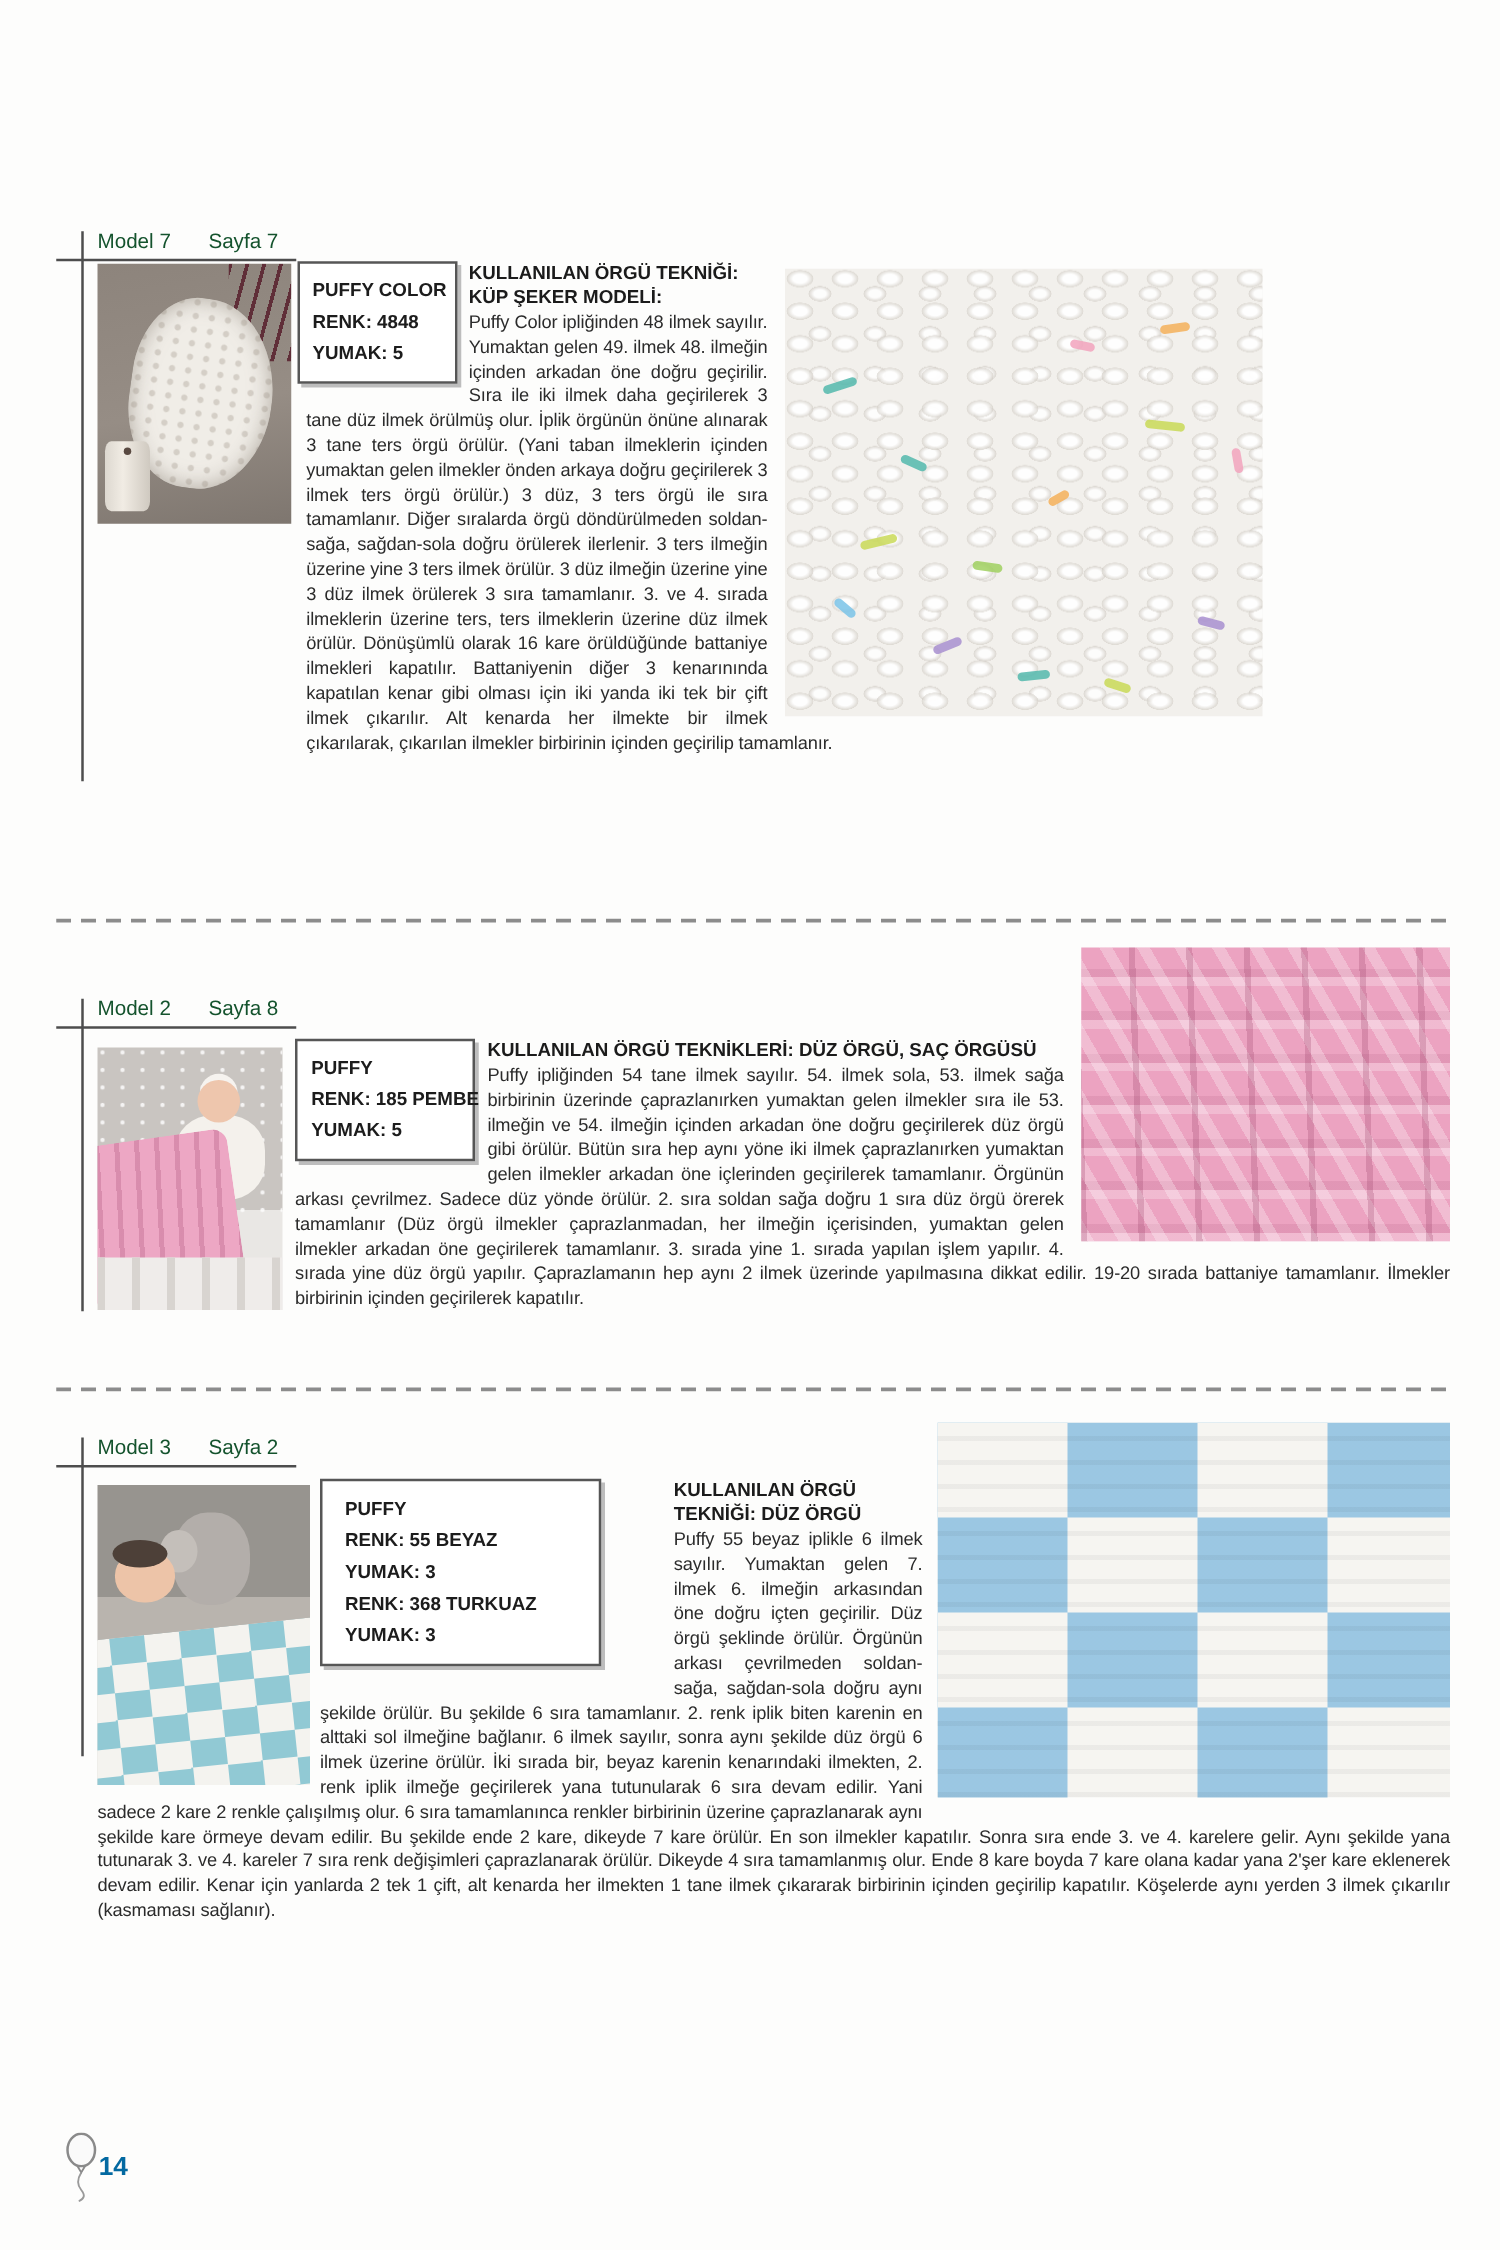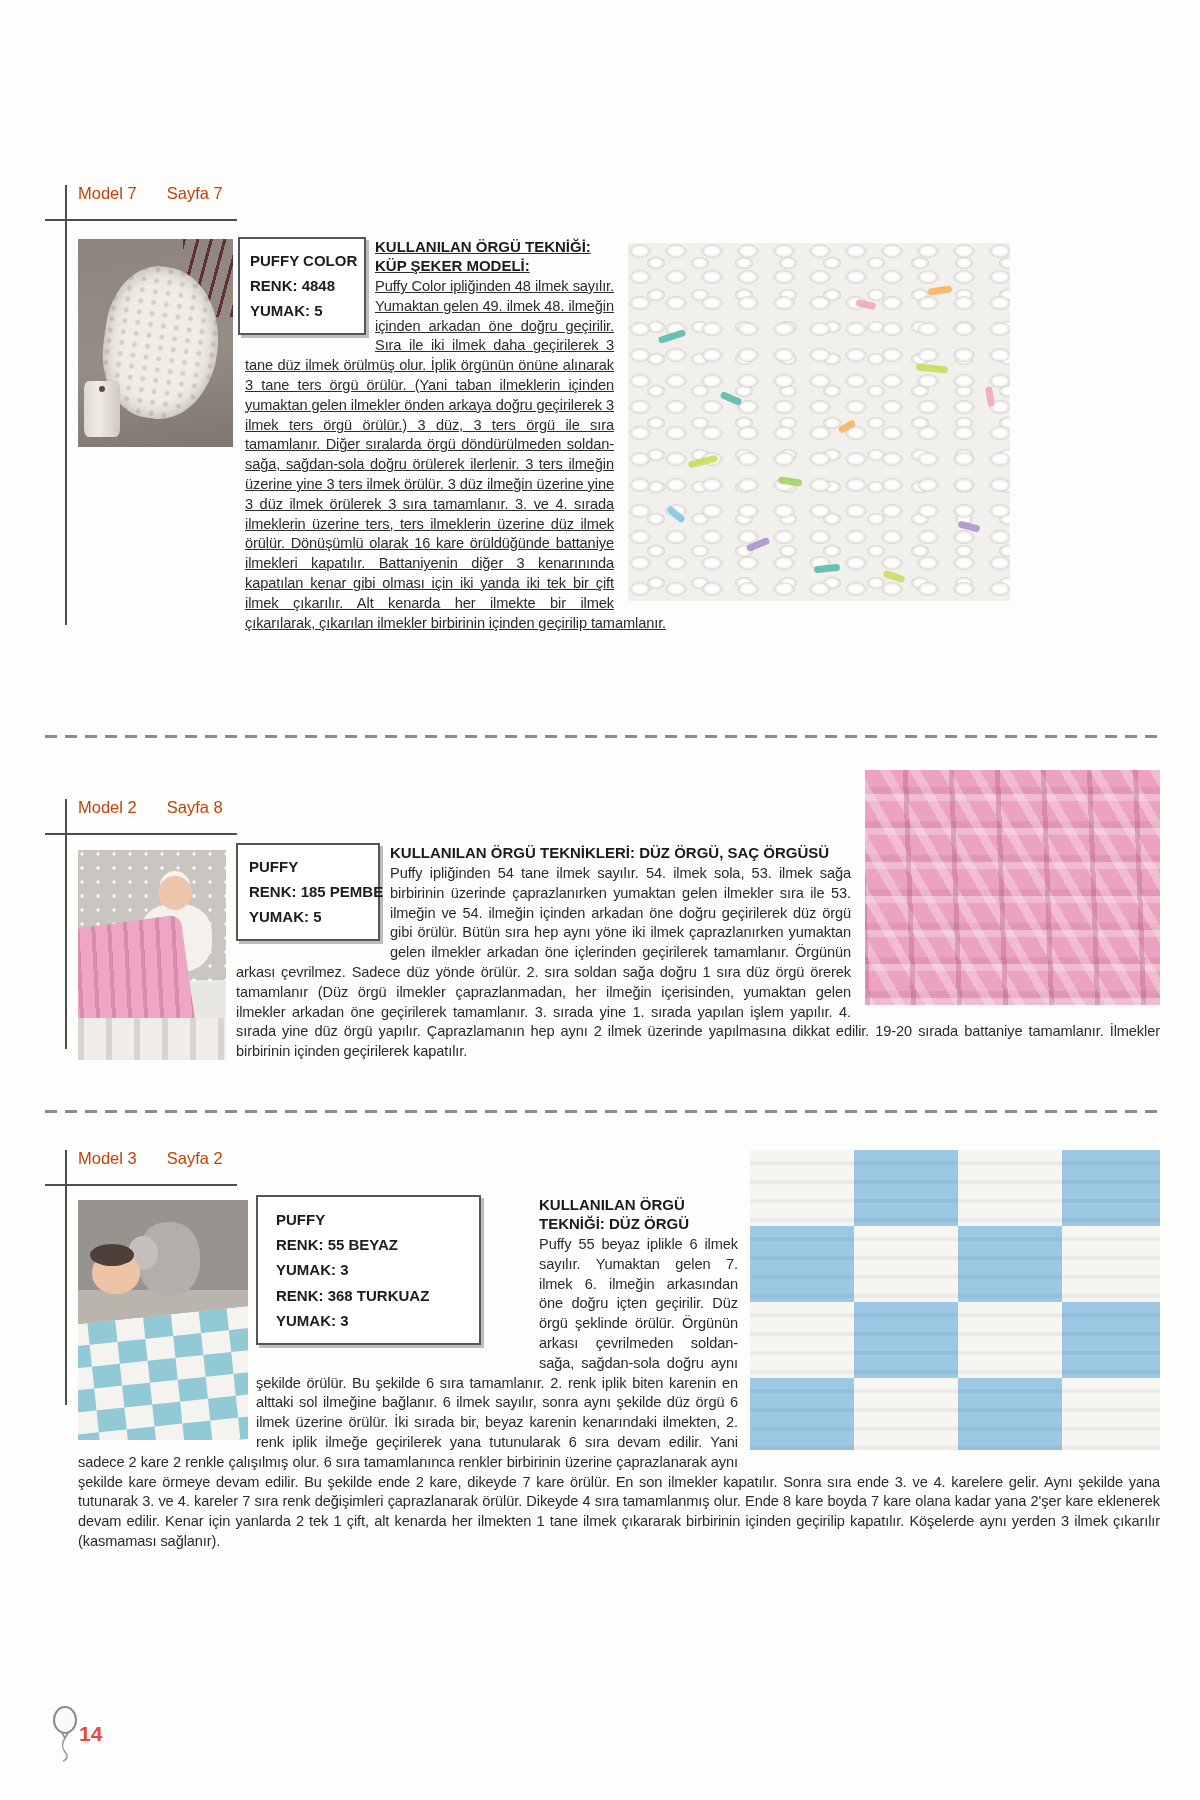--- a/index.html
+++ b/index.html
@@ -14,25 +14,25 @@
   #sec8{top:797px;width:1100px;}
   #sec9{top:1148px;width:1100px;}
 
   .vrule{position:absolute;left:5px;top:2px;width:2px;background:#4d4d4d;}
   #sec7 .vrule{height:440px;}
   #sec8 .vrule{height:250px;}
   #sec9 .vrule{height:255px;}
 
   .hdr{
     position:relative;left:-15px;width:192px;box-sizing:border-box;
-    padding:1px 0 16px 33px;border-bottom:2px solid #4d4d4d;
-    display:flex;gap:30px;font-size:16.5px;color:#c2410c;white-space:nowrap;align-items:flex-end;
+    padding:1px 0 4px 33px;border-bottom:2px solid #4d4d4d;
+    display:flex;gap:30px;font-size:16.5px;color:#14532d;white-space:nowrap;align-items:flex-end;
   }
   .content{position:relative;}
-  #sec7 .content{margin-top:16px;text-decoration:underline;}
+  #sec7 .content{margin-top:0;}
   #sec8 .content{margin-top:8px;}
   #sec9 .content{margin-top:9px;}
   .content::after{content:"";display:block;clear:both;}
 
   .ttl{margin:0 0 2px 0;font-size:15px;line-height:19px;font-weight:bold;color:#1b1b1b;}
   .bodytxt{margin:0;font-size:14.6px;line-height:19.8px;text-align:justify;color:#2b2b2b;letter-spacing:-0.1px;}
 
   .yarnbox{
     float:left;background:#fff;border:2px solid #565656;
     box-shadow:3px 3px 0 #bdbdbd;
@@ -106,21 +106,21 @@
       repeating-conic-gradient(rgba(139,191,224,.85) 0% 25%, rgba(255,255,255,0) 25% 50%);
     background-size:auto, 208px 152px;}
 
   .divider{position:absolute;left:45px;width:1113px;height:3px;
     background:repeating-linear-gradient(90deg,#8c8c8c 0 12px,transparent 12px 20px);}
   #div1{top:735px;}
   #div2{top:1110px;}
 
   .footer{position:absolute;left:52px;top:1700px;width:90px;height:72px;}
   .footer svg{position:absolute;left:0;top:6px;}
-  .pagenum{position:absolute;left:27px;top:22px;font-size:21px;font-weight:bold;color:#ef4444;}
+  .pagenum{position:absolute;left:27px;top:22px;font-size:21px;font-weight:bold;color:#0369a1;}
 </style>
 </head>
 <body>
 
 <section class="sec" id="sec7">
   <div class="vrule"></div>
   <div class="hdr">
     <span>Model 7</span>
     <span>Sayfa 7</span>
   </div>

